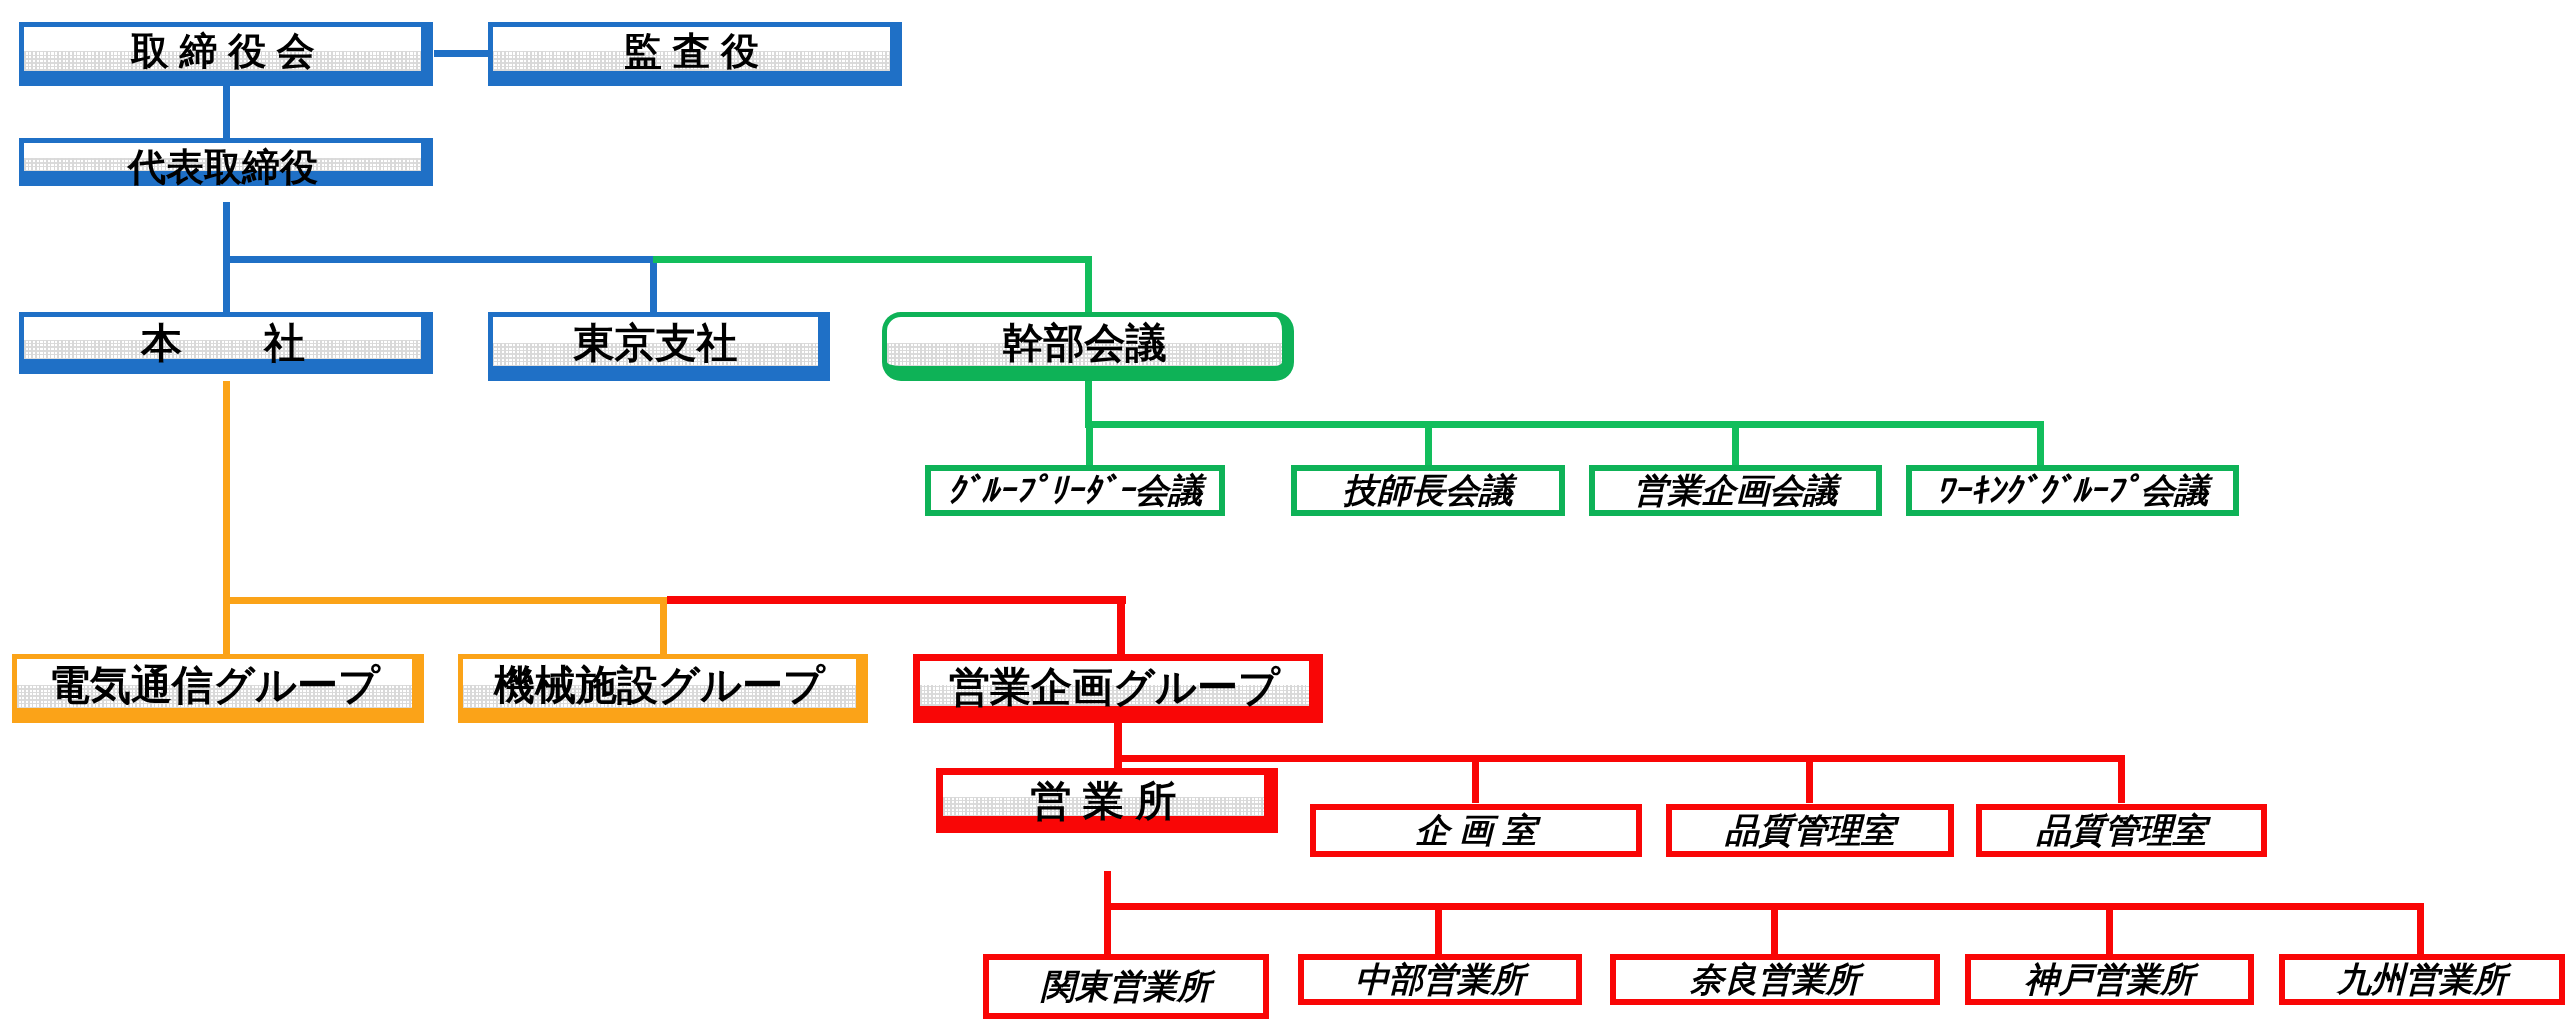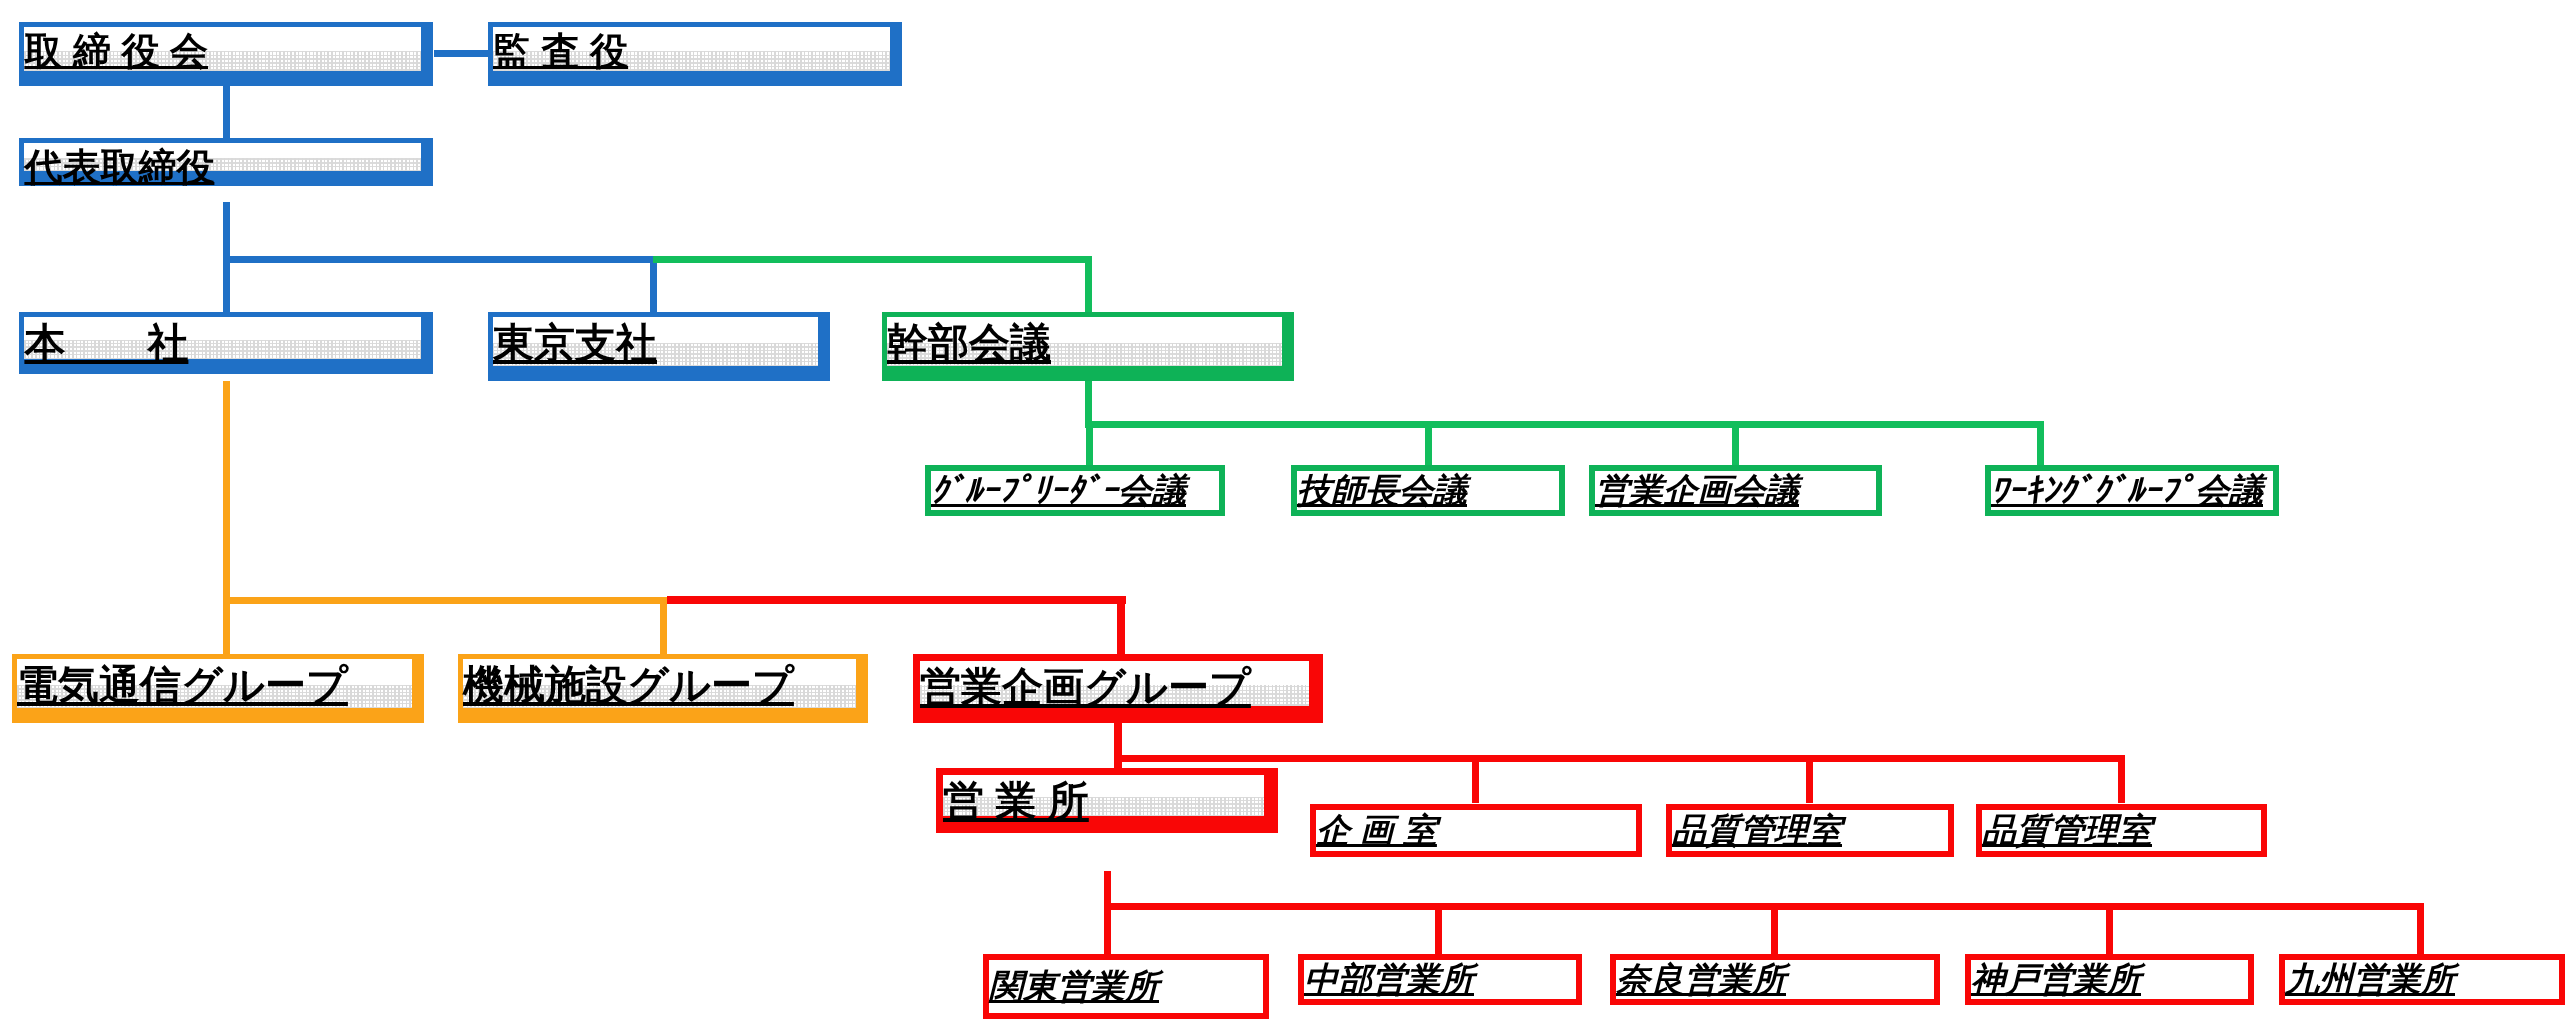--- a/index.html
+++ b/index.html
@@ -13,38 +13,37 @@
   }
   
   .edge{position:absolute;}
   .edge.blue  {background:#1F70C6;}
   .edge.green {background:#12BE5C;}
   .edge.orange{background:#FBA318;}
   .edge.red   {background:#F90606;}
   
   .node{
     position:absolute;box-sizing:border-box;
-    display:flex;
+    display:flex;justify-content:center;
     white-space:nowrap;
-    text-decoration:underline;
   }
   
   .b3d{
     align-items:flex-start;
     padding-top:3px;
     border-style:solid;
     background-color:#fff;
     background-image:
       linear-gradient(#ffffff 0 54%, rgba(255,255,255,0) 54%),
       repeating-linear-gradient(0deg,  rgba(217,217,217,.95) 0 1.5px, rgba(255,255,255,0) 1.5px 3.7px),
       repeating-linear-gradient(90deg, #d9d9d9 0 1.5px, #ffffff 1.5px 3.7px);
     font-size:41px;line-height:1.15;
   }
   .b3d.blue  {border-color:#1F70C6;border-width:5.2px 12.7px 15.6px 5.2px;}
-  .b3d.green {border-color:#0EB257;border-width:5.2px 12.7px 15.6px 5.2px;}
+  .b3d.green {border-color:#0EB257;border-width:5.2px 12.7px 15.6px 5.2px;border-radius:19px;}
   .b3d.orange{border-color:#FBA318;border-width:5.2px 12.7px 15.6px 5.2px;}
   .b3d.red   {border-color:#F90606;border-width:7.4px 14px 17px 7.4px;}
   .b3d.row1{font-size:38px;}
   
   .leaf{
     align-items:center;
     background:#fff;
     font-style:italic;
     font-size:34px;
   }
@@ -112,21 +111,21 @@
 
   <div class="node leaf green" style="left:925px;top:465px;width:300px;height:51px">
     <span>ｸﾞﾙｰﾌﾟﾘｰﾀﾞｰ会議</span>
   </div>
   <div class="node leaf green" style="left:1291px;top:465px;width:274px;height:51px">
     <span>技師長会議</span>
   </div>
   <div class="node leaf green" style="left:1589px;top:465px;width:293px;height:51px">
     <span>営業企画会議</span>
   </div>
-  <div class="node leaf green" style="left:1985px;top:465px;width:294px;height:51px">
+  <div class="node leaf green" style="left:1906px;top:465px;width:333px;height:51px">
     <span>ﾜｰｷﾝｸﾞｸﾞﾙｰﾌﾟ会議</span>
   </div>
 
   <div class="node b3d orange" style="left:12px;top:654px;width:412px;height:69px">
     <span>電気通信グループ</span>
   </div>
   <div class="node b3d orange" style="left:458px;top:654px;width:410px;height:69px">
     <span>機械施設グループ</span>
   </div>
   <div class="node b3d red" style="left:913px;top:654px;width:410px;height:69px">

